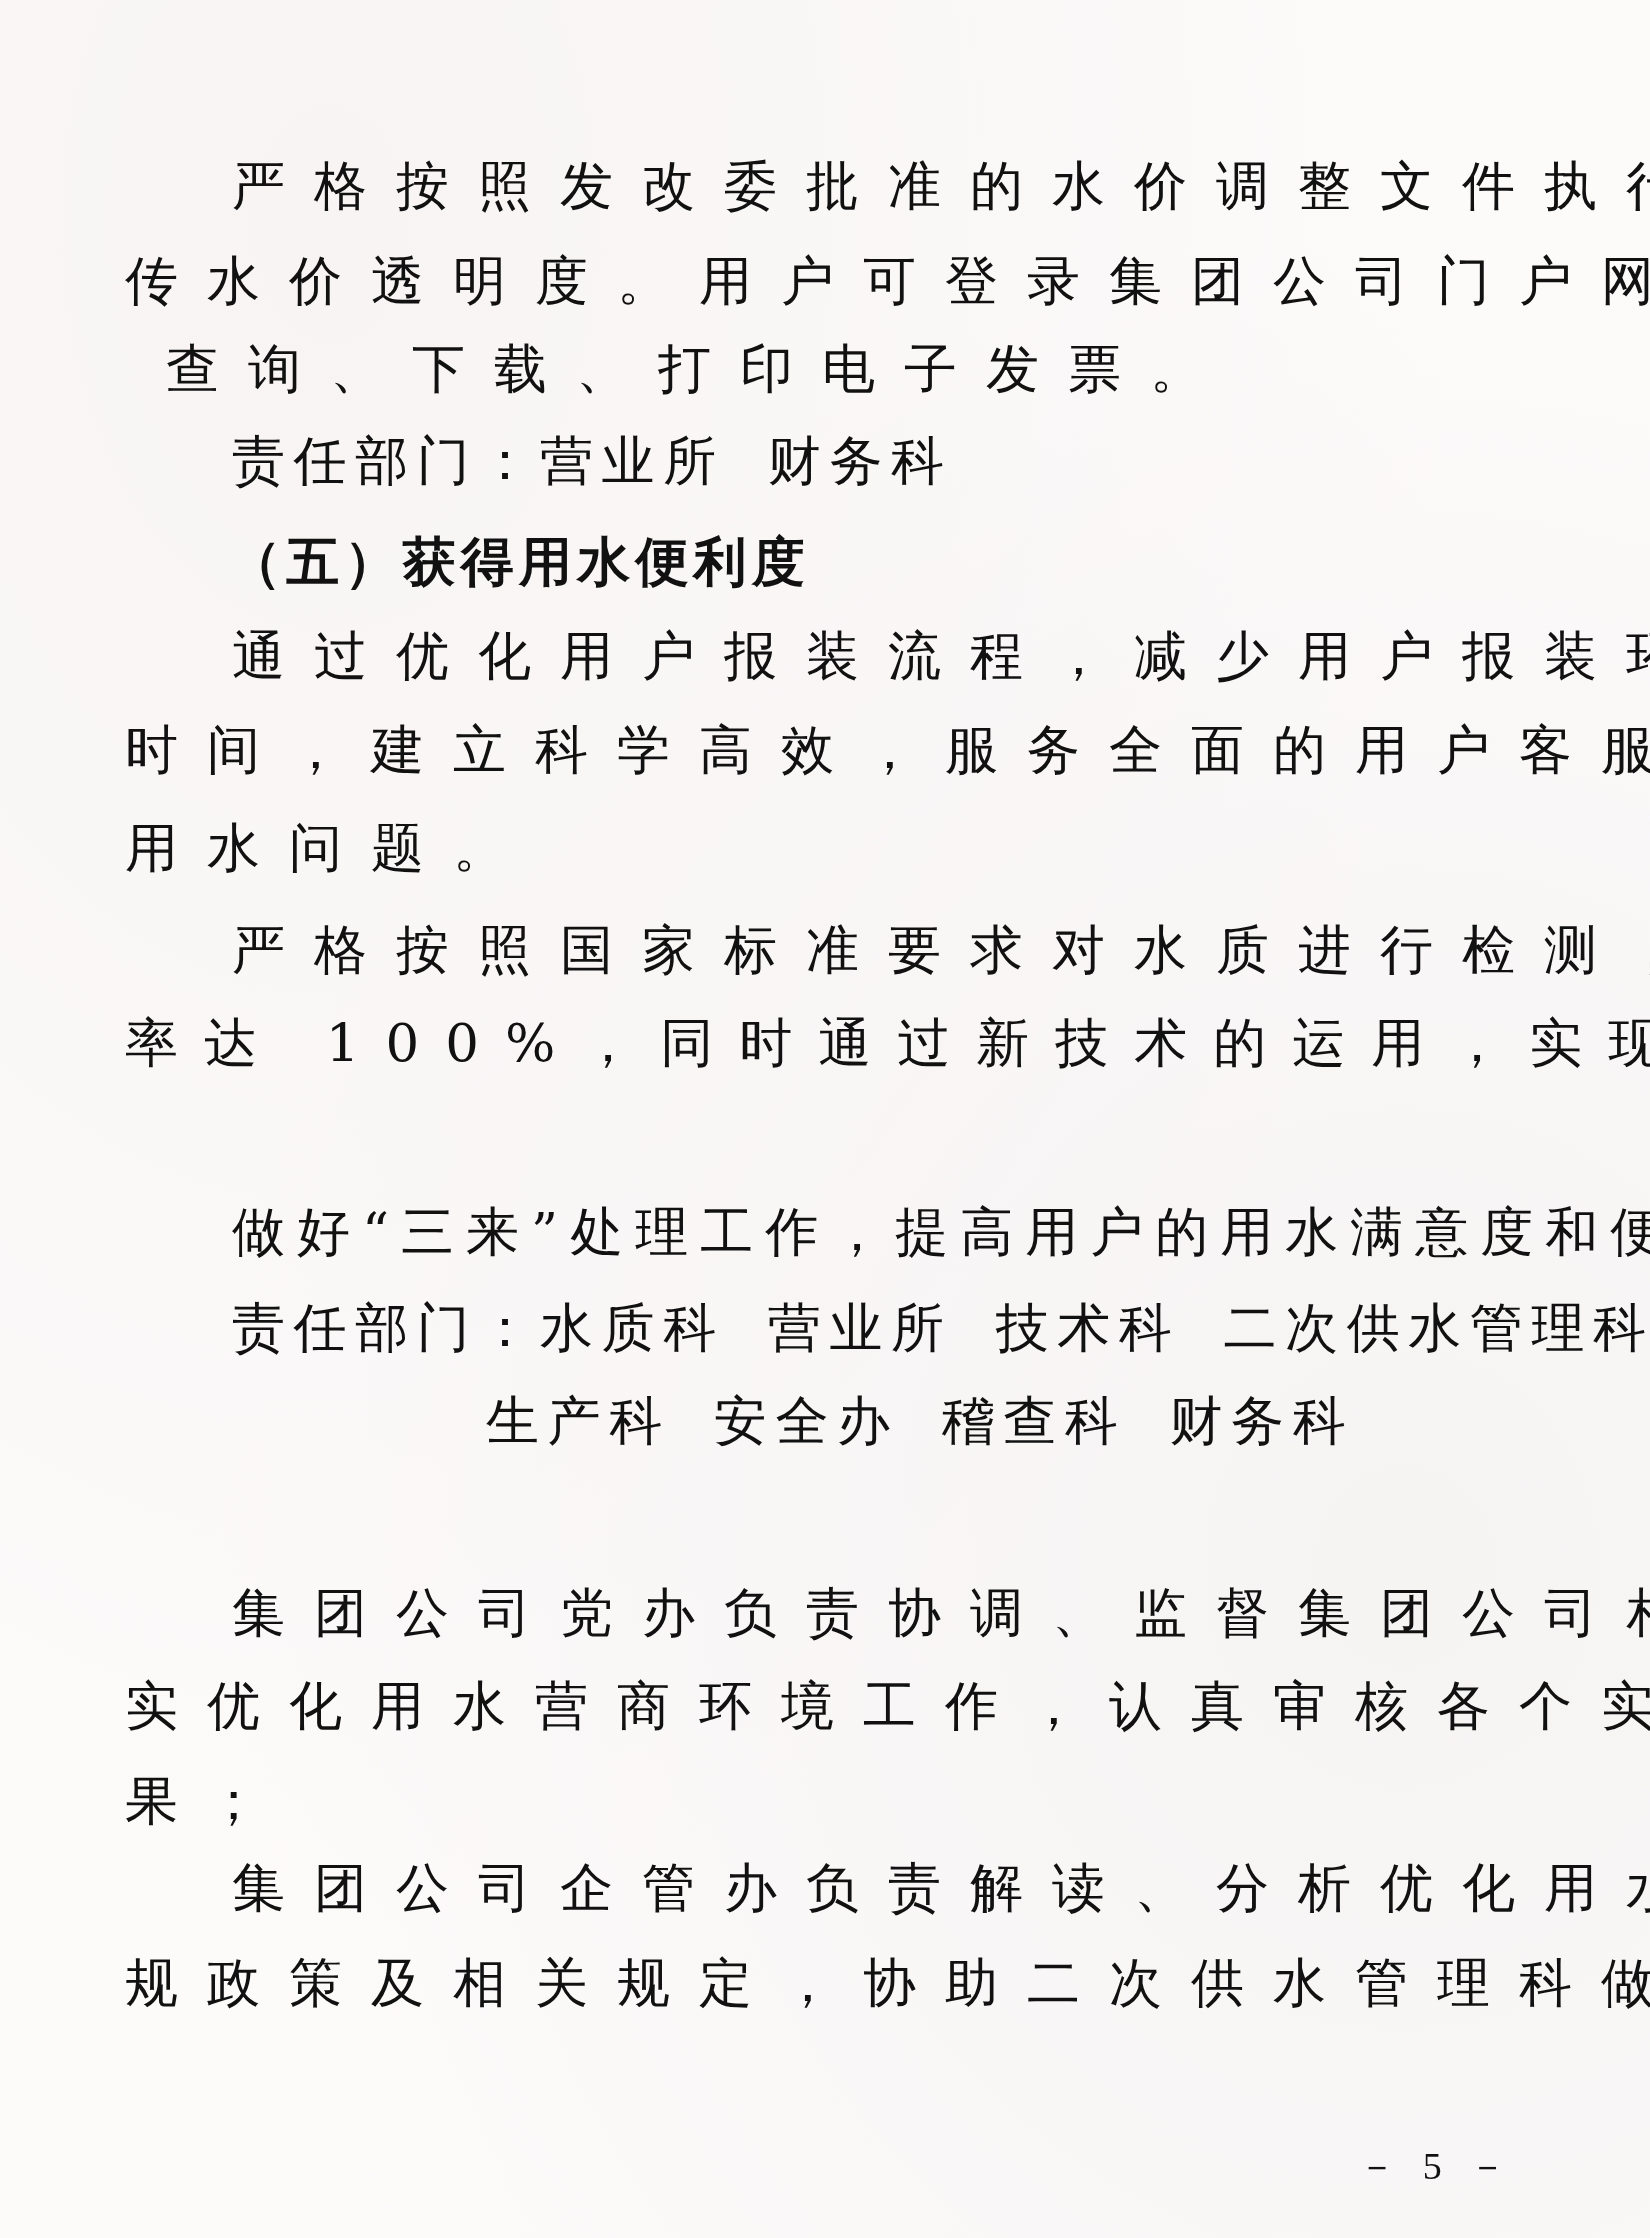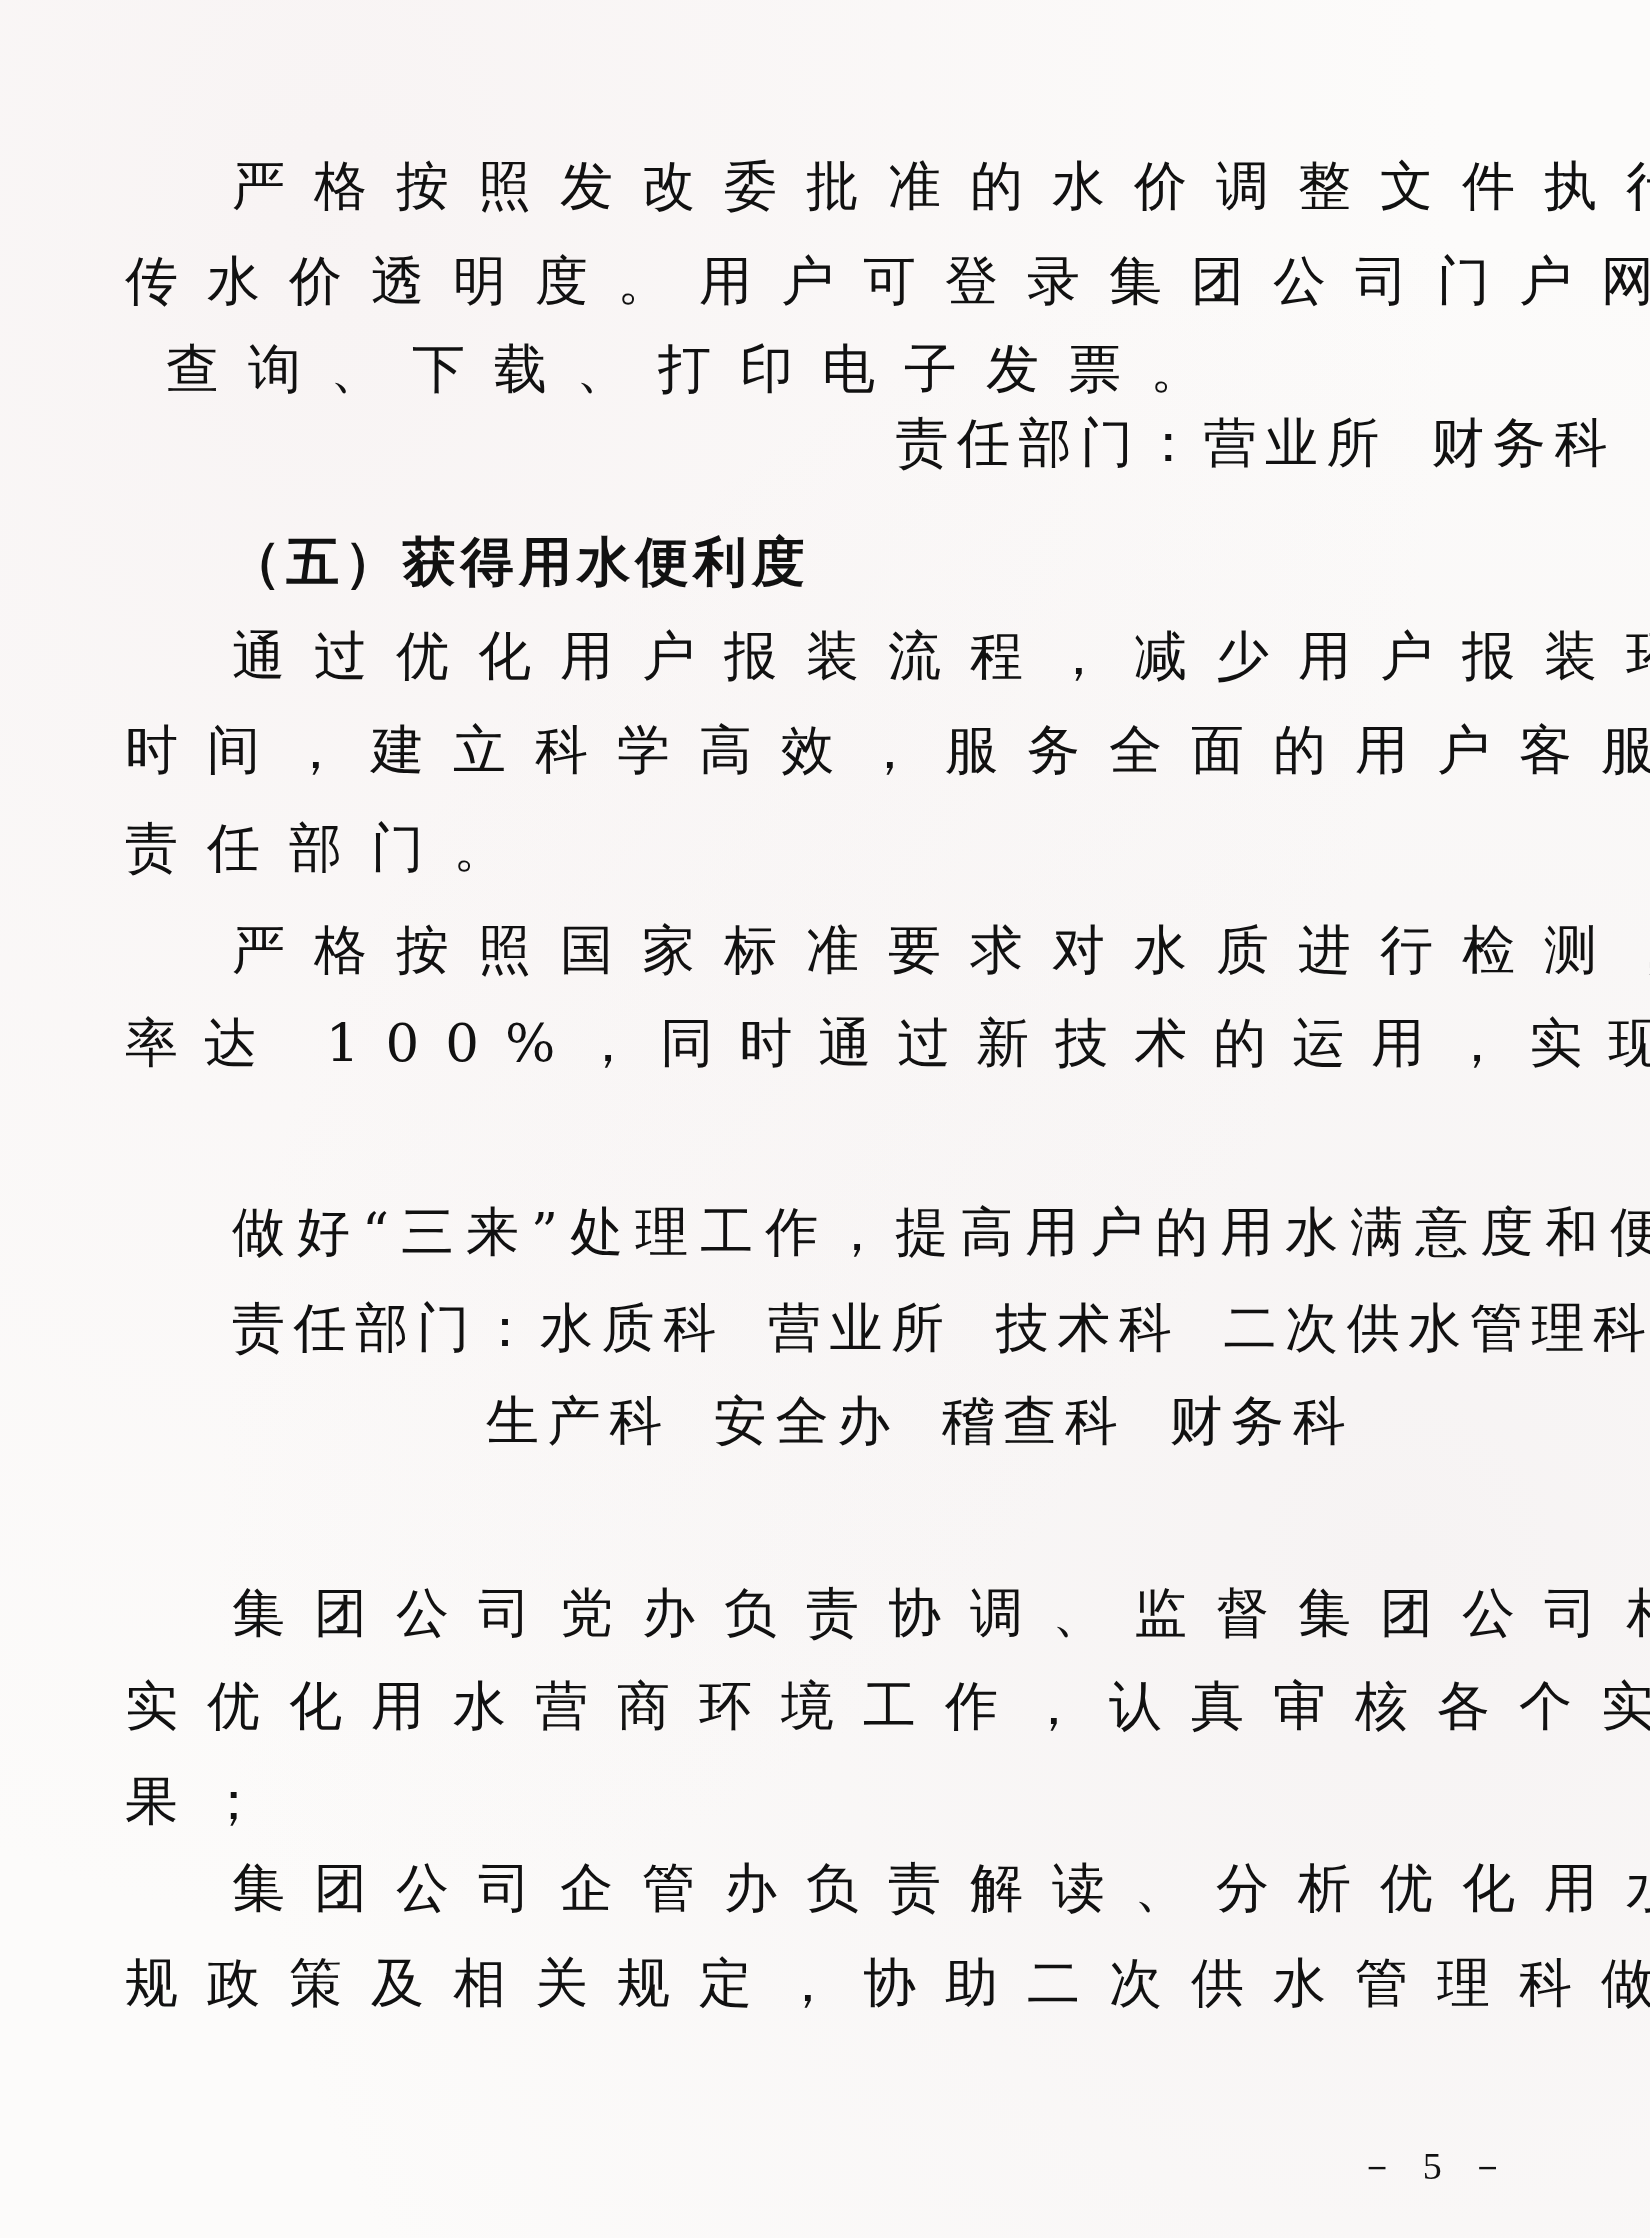--- a/index.html
+++ b/index.html
@@ -58,29 +58,29 @@
 </style>
 </head>
 <body>
 
 <div class="page">
 
   <div class="line indent" style="top:139px; letter-spacing:29px;">严格按照发改委批准的水价调整文件执行，通过多种方式宣</div>
   <div class="line" style="top:234px; letter-spacing:29px;">传水价透明度。用户可登录集团公司门户网站或微信公众号自行</div>
   <div class="line" style="top:322px; letter-spacing:29px;margin-left:41px;">查询、下载、打印电子发票。</div>
 
-  <div class="line indent dept" style="top:396px;text-align:right;">
+  <div class="line indent dept" style="top:414px;">
     <span>责任部门：</span><span>营业所</span><span class="gap"></span><span>财务科</span>
   </div>
 
   <div class="line heading" style="top:520px;font-family:Liberation Mono, monospace;">（五）获得用水便利度</div>
 
   <div class="line indent" style="top:609px; letter-spacing:29px;">通过优化用户报装流程，减少用户报装环节，压缩用户报装</div>
   <div class="line" style="top:703px; letter-spacing:29px;">时间，建立科学高效，服务全面的用户客服中心，及时解决用户</div>
-  <div class="line" style="top:801px; letter-spacing:29px;">责任部门。</div>
+  <div class="line" style="top:801px; letter-spacing:29px;">用水问题。</div>
 
   <div class="line indent" style="top:903px; letter-spacing:29px;">严格按照国家标准要求对水质进行检测，保证供水水质合格</div>
   <div class="line" style="top:996px; letter-spacing:26px;">率达 100%，同时通过新技术的运用，实现在线数据检测，降低</div>
 
   <div class="line indent" style="top:1185px; letter-spacing:12px;">做好“三来”处理工作，提高用户的用水满意度和便利度。</div>
 
   <div class="line indent dept" style="top:1281px;">
     <span>责任部门：</span><span>水质科</span><span class="gap"></span><span>营业所</span><span class="gap"></span><span>技术科</span><span class="gap"></span><span>二次供水管理科</span>
   </div>
   <div class="line dept-cont" style="top:1374px;">

